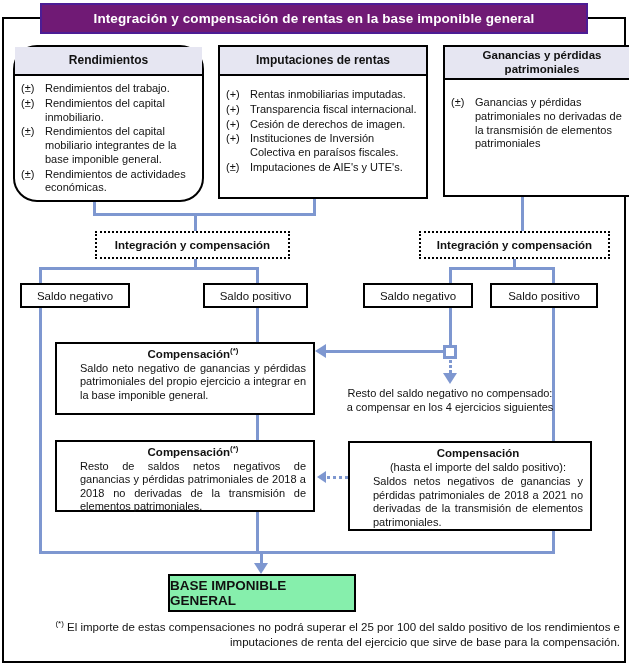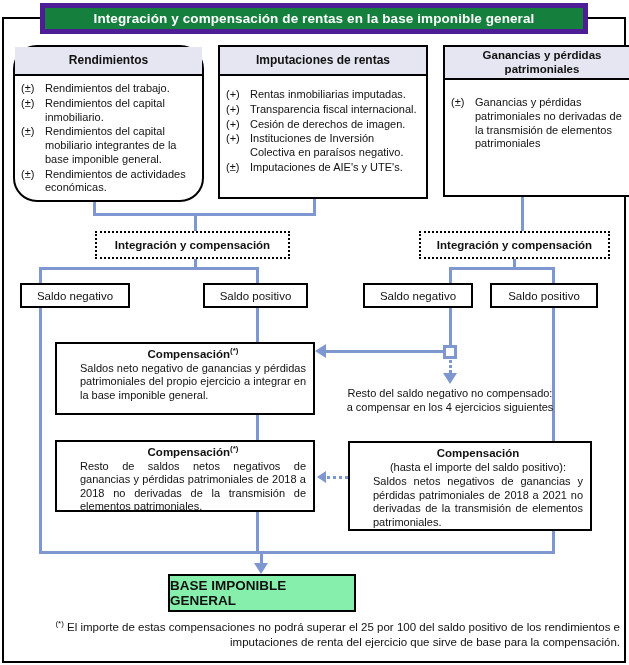--- a/index.html
+++ b/index.html
@@ -6,21 +6,21 @@
   #stage{
     position:relative;width:629px;height:665px;background:#fff;
     font-family:"Liberation Sans","DejaVu Sans",sans-serif;color:#111;
     overflow:hidden;
   }
   .abs{position:absolute;box-sizing:border-box;}
   
   #outer{left:2px;top:17px;width:624px;height:646px;border:2px solid #000;z-index:0;}
   
   #titlebar{
-    left:40px;top:3px;width:548px;height:31px;background:#15803d;border:5px solid #4c1d95;
+    left:40px;top:3px;width:548px;height:31px;background:#701a75;border:2px solid #4c1d95;
     color:#fff;font-weight:bold;font-size:13.5px;display:flex;align-items:center;justify-content:center;
     z-index:5;letter-spacing:.1px;text-align:right;
   }
   
   .topbox{border:2px solid #000;background:#fff;z-index:2;}
   .topbox .hd{
     background:#e6e6f2;border-bottom:2px solid #000;display:flex;align-items:center;justify-content:center;
     font-weight:bold;font-size:12px;text-align:center;line-height:1.15;padding:2px 4px;box-sizing:border-box;
   }
   .topbox .bd{padding:6px 6px 4px 6px;font-size:11px;line-height:1.25;box-sizing:border-box;}
@@ -110,21 +110,21 @@
       <div class="item">
         <span class="sg">(+)</span>
         <span class="tx">Transparencia fiscal internacional.</span>
       </div>
       <div class="item">
         <span class="sg">(+)</span>
         <span class="tx">Cesión de derechos de imagen.</span>
       </div>
       <div class="item">
         <span class="sg">(+)</span>
-        <span class="tx">Instituciones de Inversión Colectiva en paraísos negativo.</span>
+        <span class="tx">Instituciones de Inversión Colectiva en paraísos fiscales.</span>
       </div>
       <div class="item">
         <span class="sg">(±)</span>
         <span class="tx">Imputaciones de AIE's y UTE's.</span>
       </div>
     </div>
   </div>
 
   <div class="abs topbox" style="left:443px;top:45px;width:198px;height:152px;">
     <div class="hd" style="height:33px;font-size:11.5px;">
@@ -182,21 +182,21 @@
   <div class="abs arr-down" style="left:443px;top:373px;"></div>
 
   <div id="resto" class="abs">
     <span>Resto del saldo negativo no compensado: a compensar en los 4 ejercicios siguientes</span>
   </div>
 
   <div class="abs comp" style="left:55px;top:342px;width:260px;height:73px;">
     <div class="ttl">
       <span>Compensación</span><sup class="mark">(*)</sup>
     </div>
-    <div class="bd">Saldos neto negativo de ganancias y pérdidas patrimoniales del propio ejercicio a integrar en la base imponible general.</div>
+    <div class="bd">Saldo neto negativo de ganancias y pérdidas patrimoniales del propio ejercicio a integrar en la base imponible general.</div>
   </div>
 
   <div class="abs comp" style="left:55px;top:440px;width:260px;height:72px;">
     <div class="ttl">
       <span>Compensación</span><sup class="mark">(*)</sup>
     </div>
     <div class="bd">Resto de saldos netos negativos de ganancias y pérdidas patrimoniales de 2018 a 2018 no derivadas de la transmisión de elementos patrimoniales.</div>
   </div>
 
   <div class="abs comp" style="left:348px;top:441px;width:244px;height:90px;">

